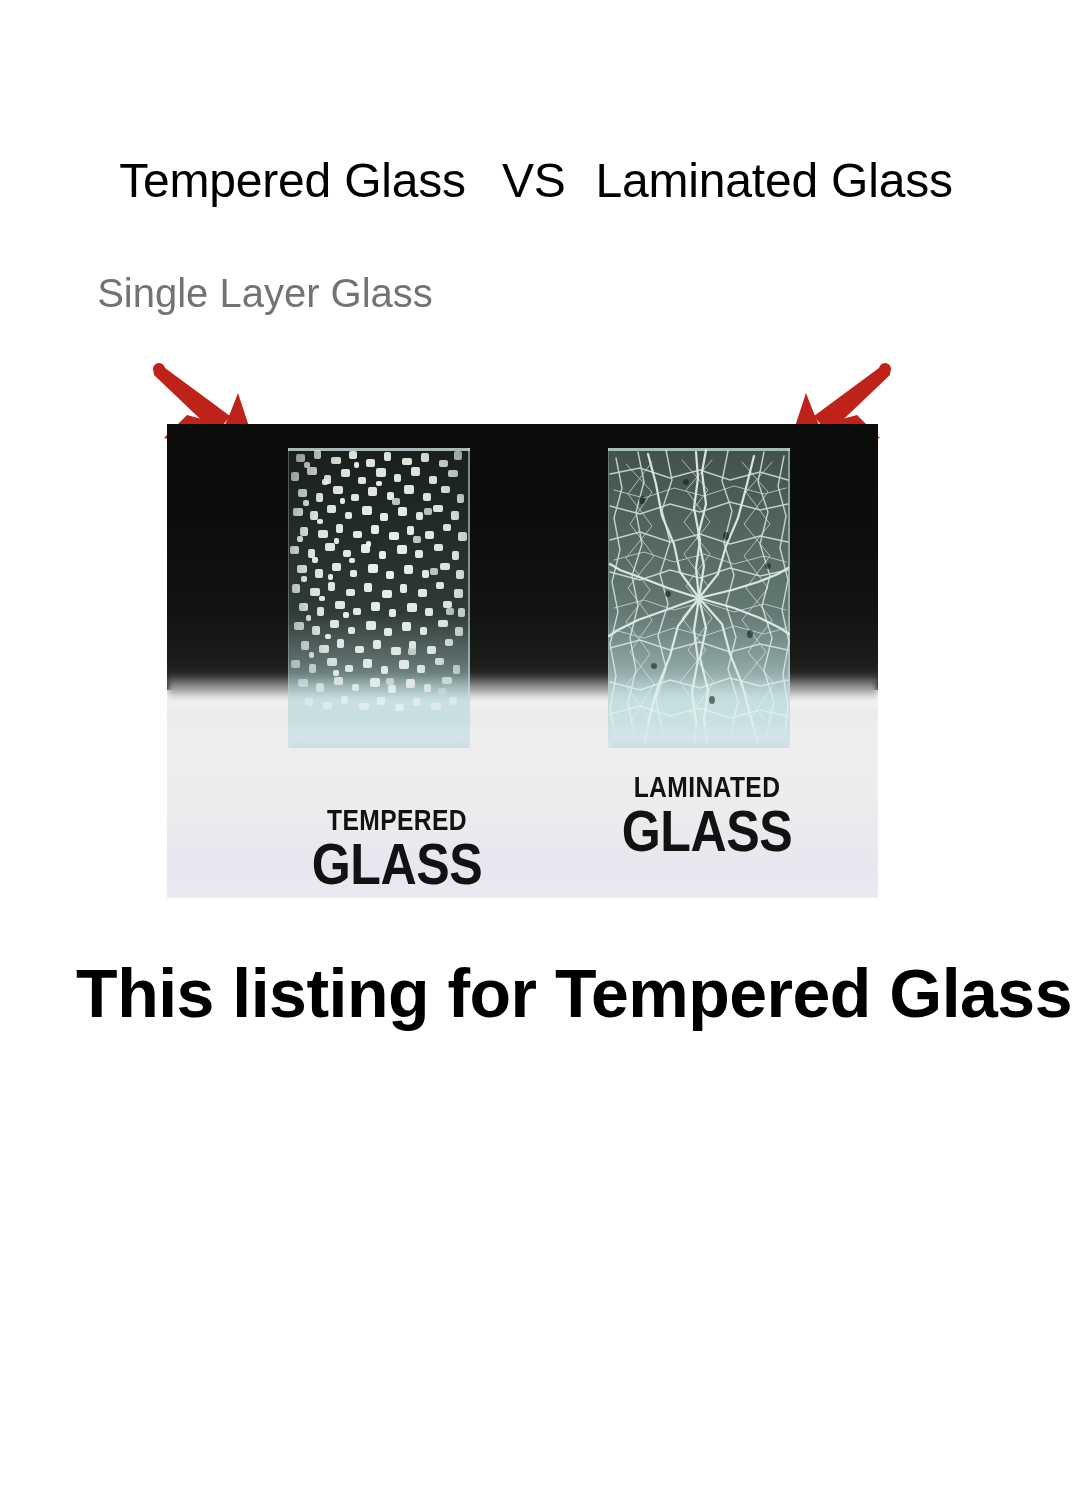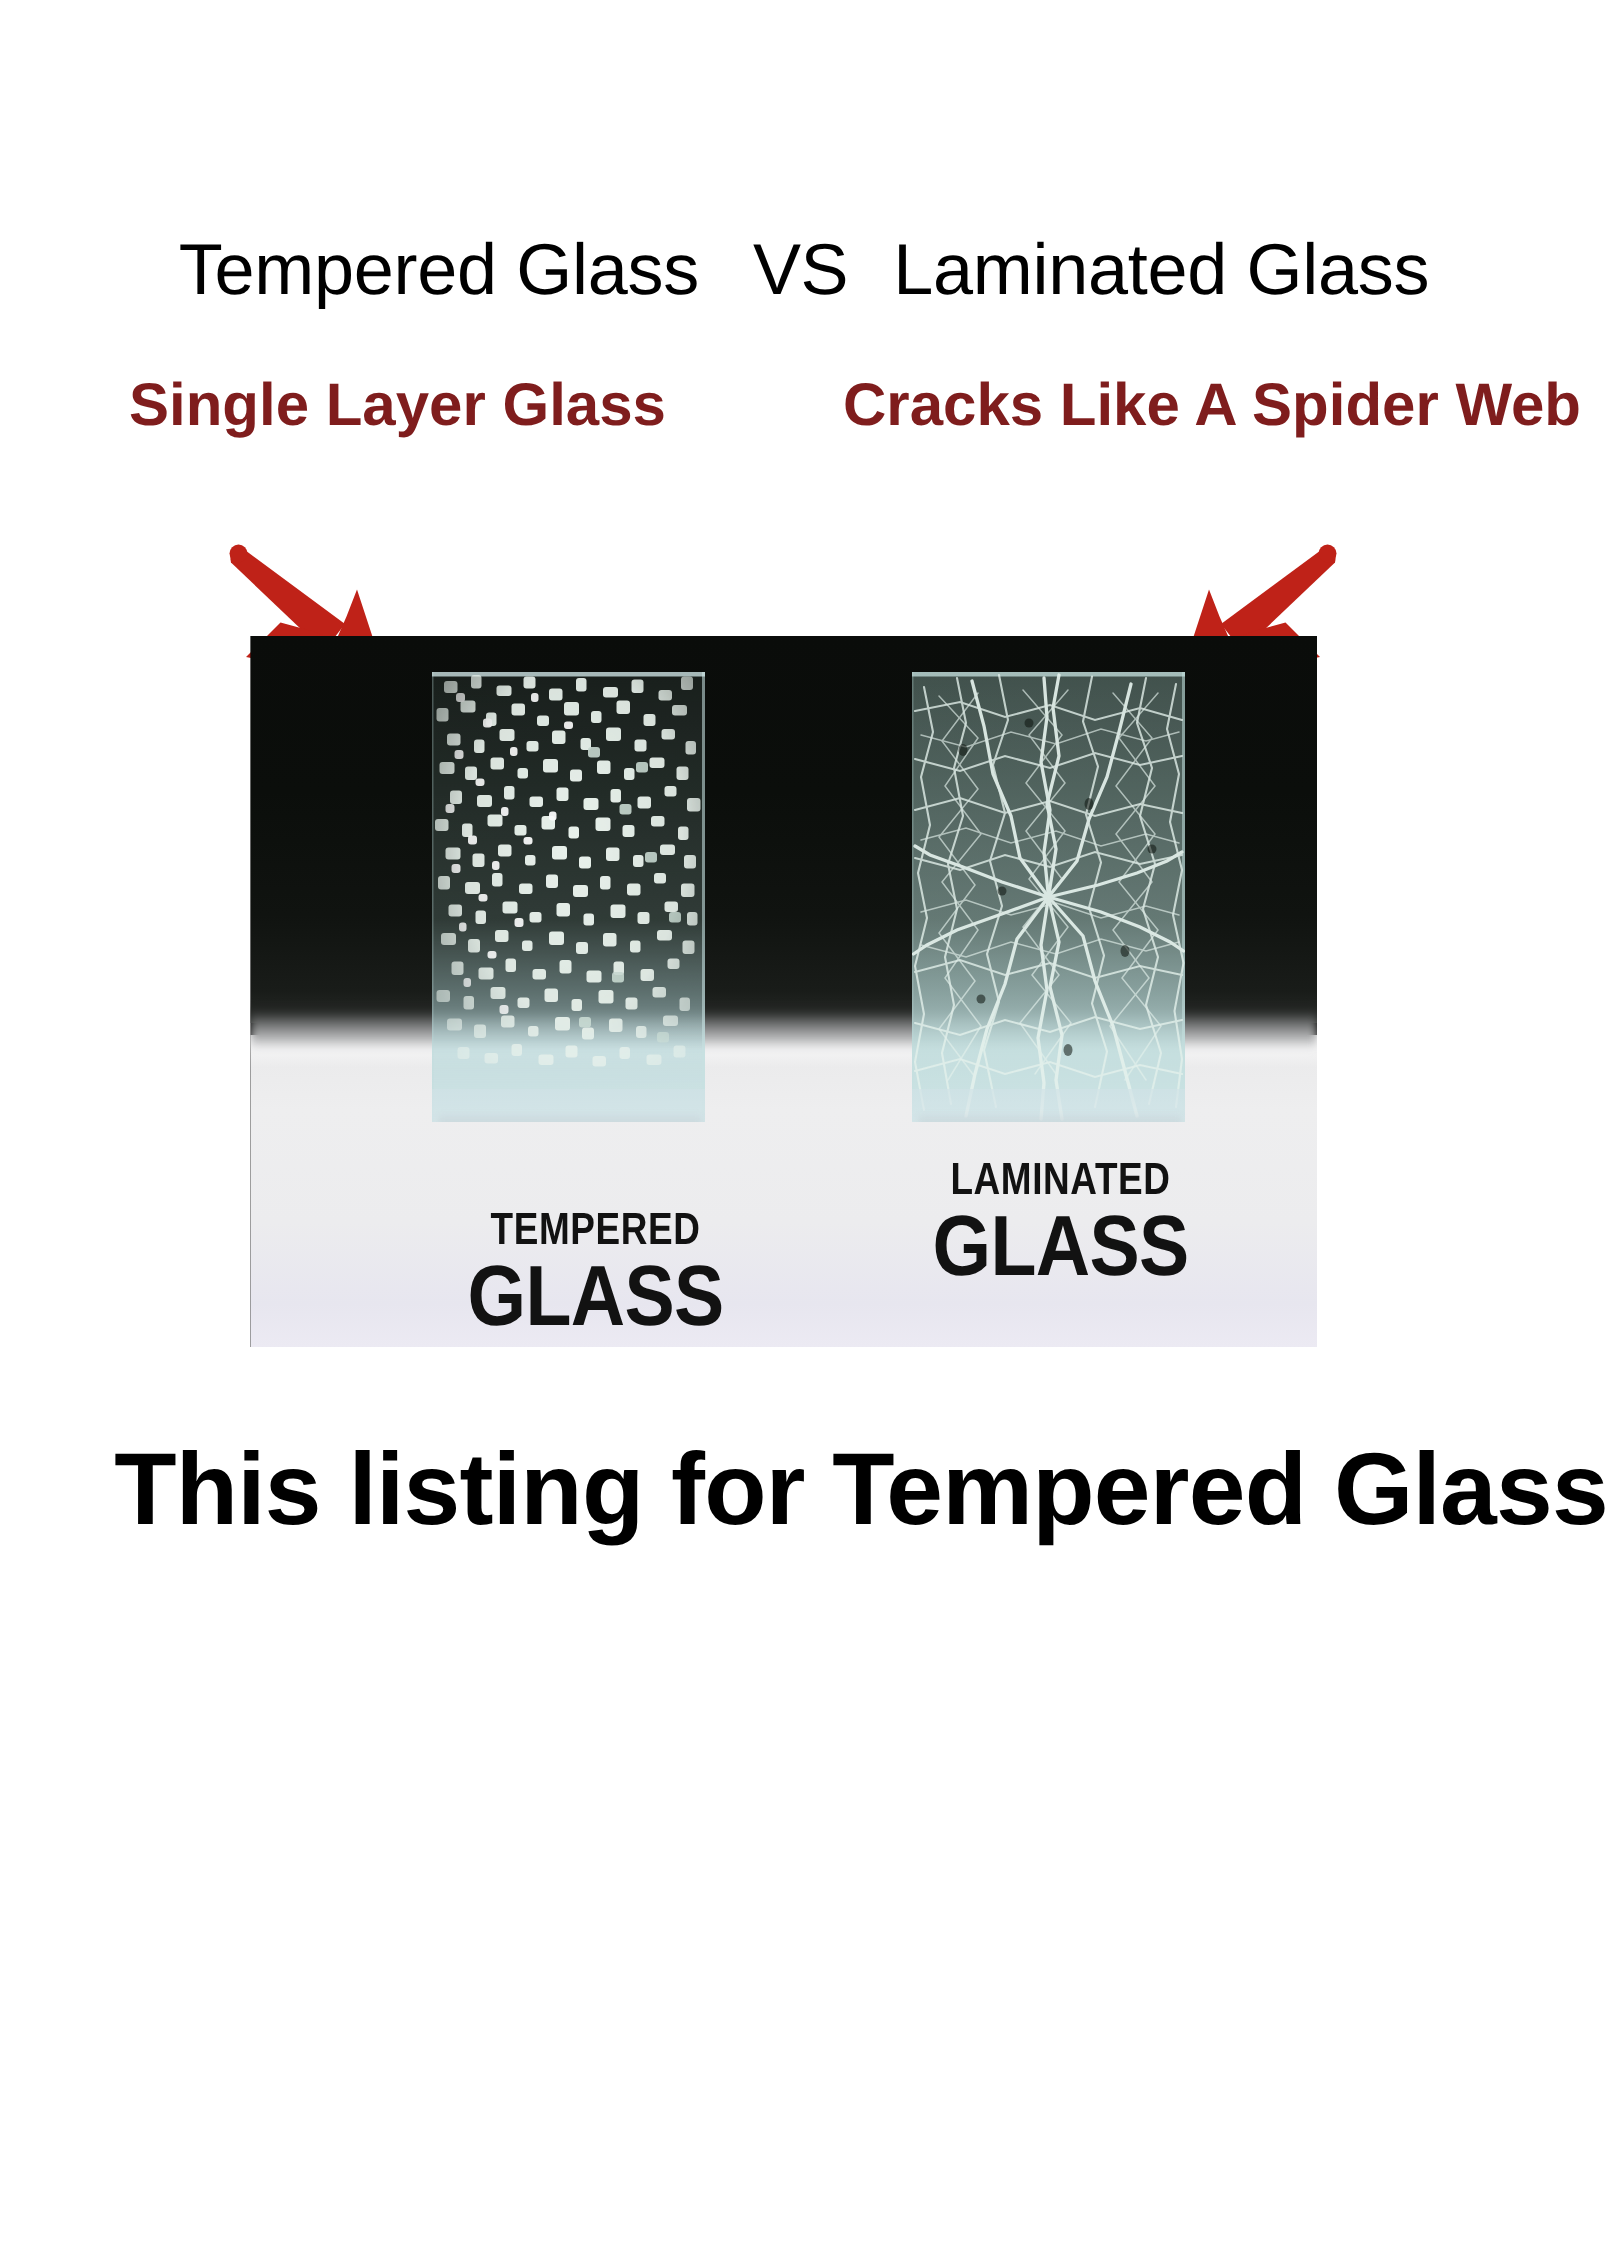--- a/index.html
+++ b/index.html
@@ -34,25 +34,25 @@
     letter-spacing: -0.2px;
     white-space: nowrap;
   }
   .headline .seg { display: inline-block; }
   .headline .gap-a { display: inline-block; width: 36px; }
   .headline .gap-b { display: inline-block; width: 30px; }
 
   
   .desc-col {
     position: absolute;
-    top: 241px;
+    top: 264px;
     font-size: 40px;
     line-height: 59px;
-    font-weight: 700;
-    color: #7f1d1d;
+    font-weight: 400;
+    color: #737373;
     text-align: center;
     white-space: nowrap;
   }
   .desc-col.left  { left: 10px;  width: 510px; }
   .desc-col.right { left: 548px; width: 520px; }
   .desc-line { display: block; }
 
   
   .arrow {
     position: absolute;
@@ -220,21 +220,20 @@
 
   <div class="headline">
     <span class="seg">Tempered Glass</span><span class="gap-a"></span><span class="seg">VS</span><span class="gap-b"></span><span class="seg">Laminated Glass</span>
   </div>
 
   <div class="desc-col left">
     <span class="desc-line">Single Layer Glass</span>
   </div>
 
   <div class="desc-col right">
-    <span class="desc-line">Cracks Like A Spider Web</span>
   </div>
 
   <div class="arrow left-arrow">
     <svg viewBox="0 0 126 104" width="126" height="104" xmlns="http://www.w3.org/2000/svg">
       <g fill="#bf2218">
         <path d="M15 9 L14 9 Q6 11 8 19 L70 78 L84 60 Z"></path>
         <path d="M113 101 L92 37 L85 55 L78 71 L63 65 L41 59 L18 82 Z"></path>
       </g>
       <circle cx="13" cy="13" r="6" fill="#bf2218"></circle>
     </svg>

